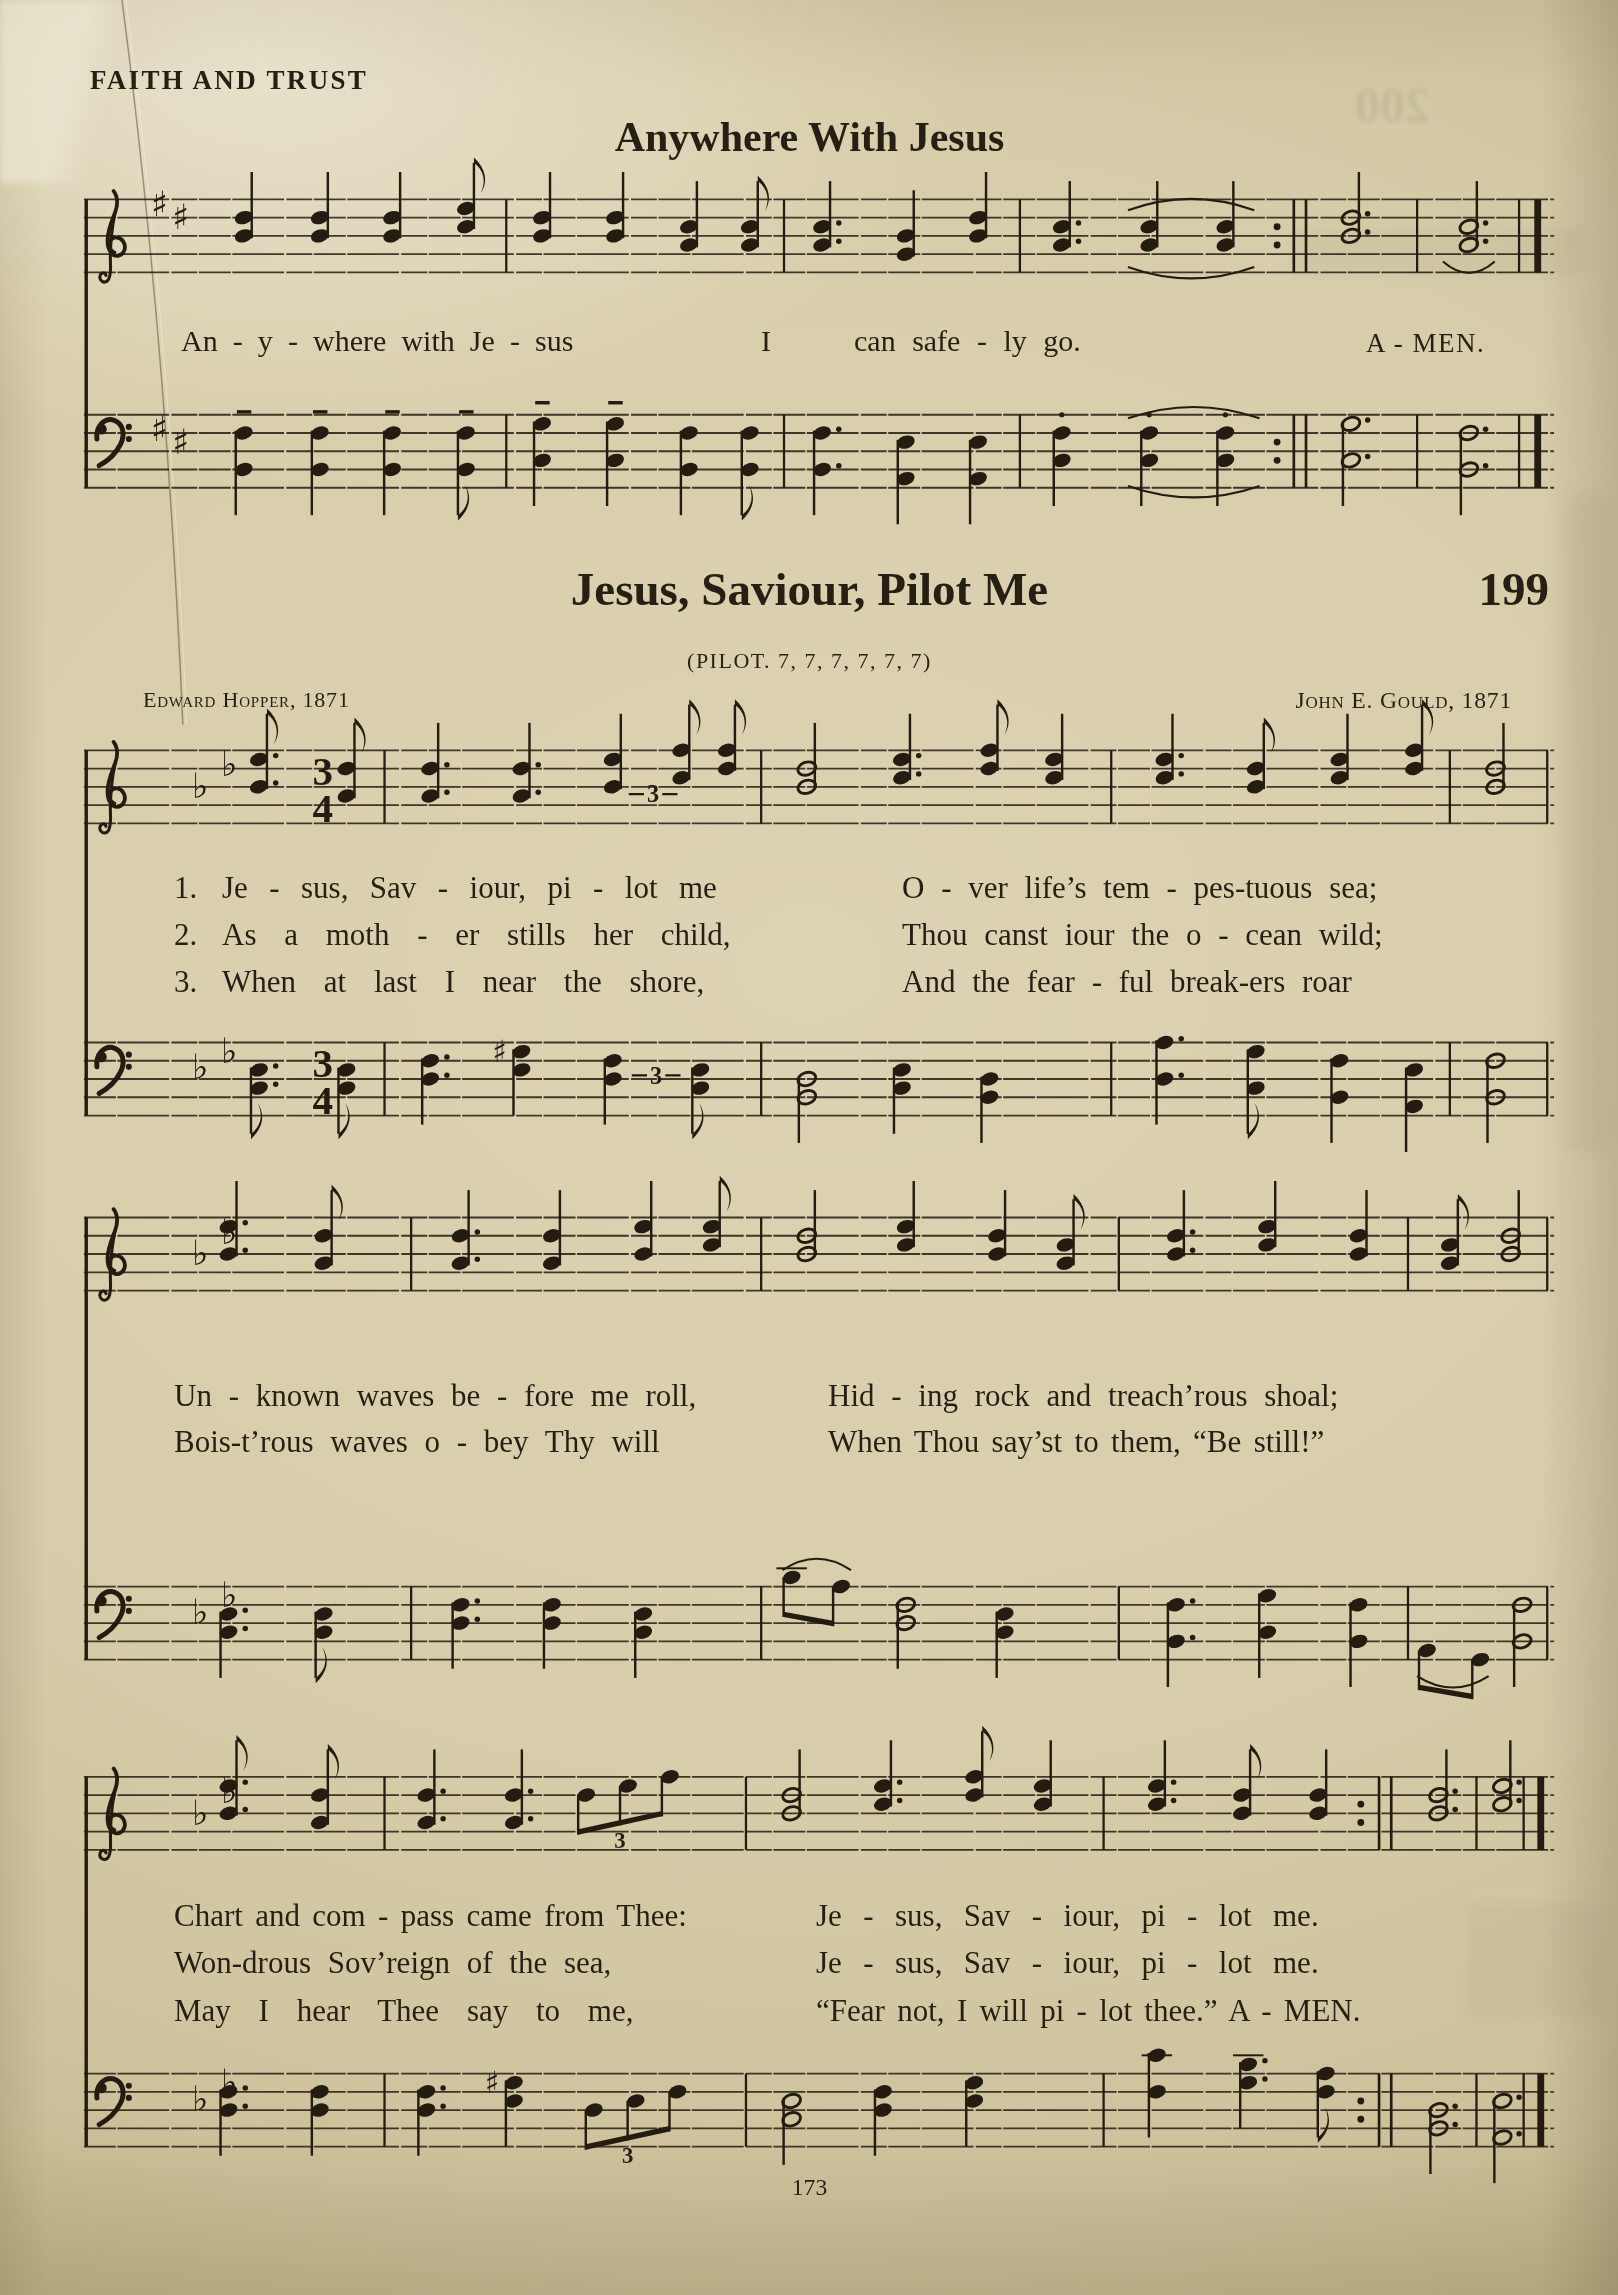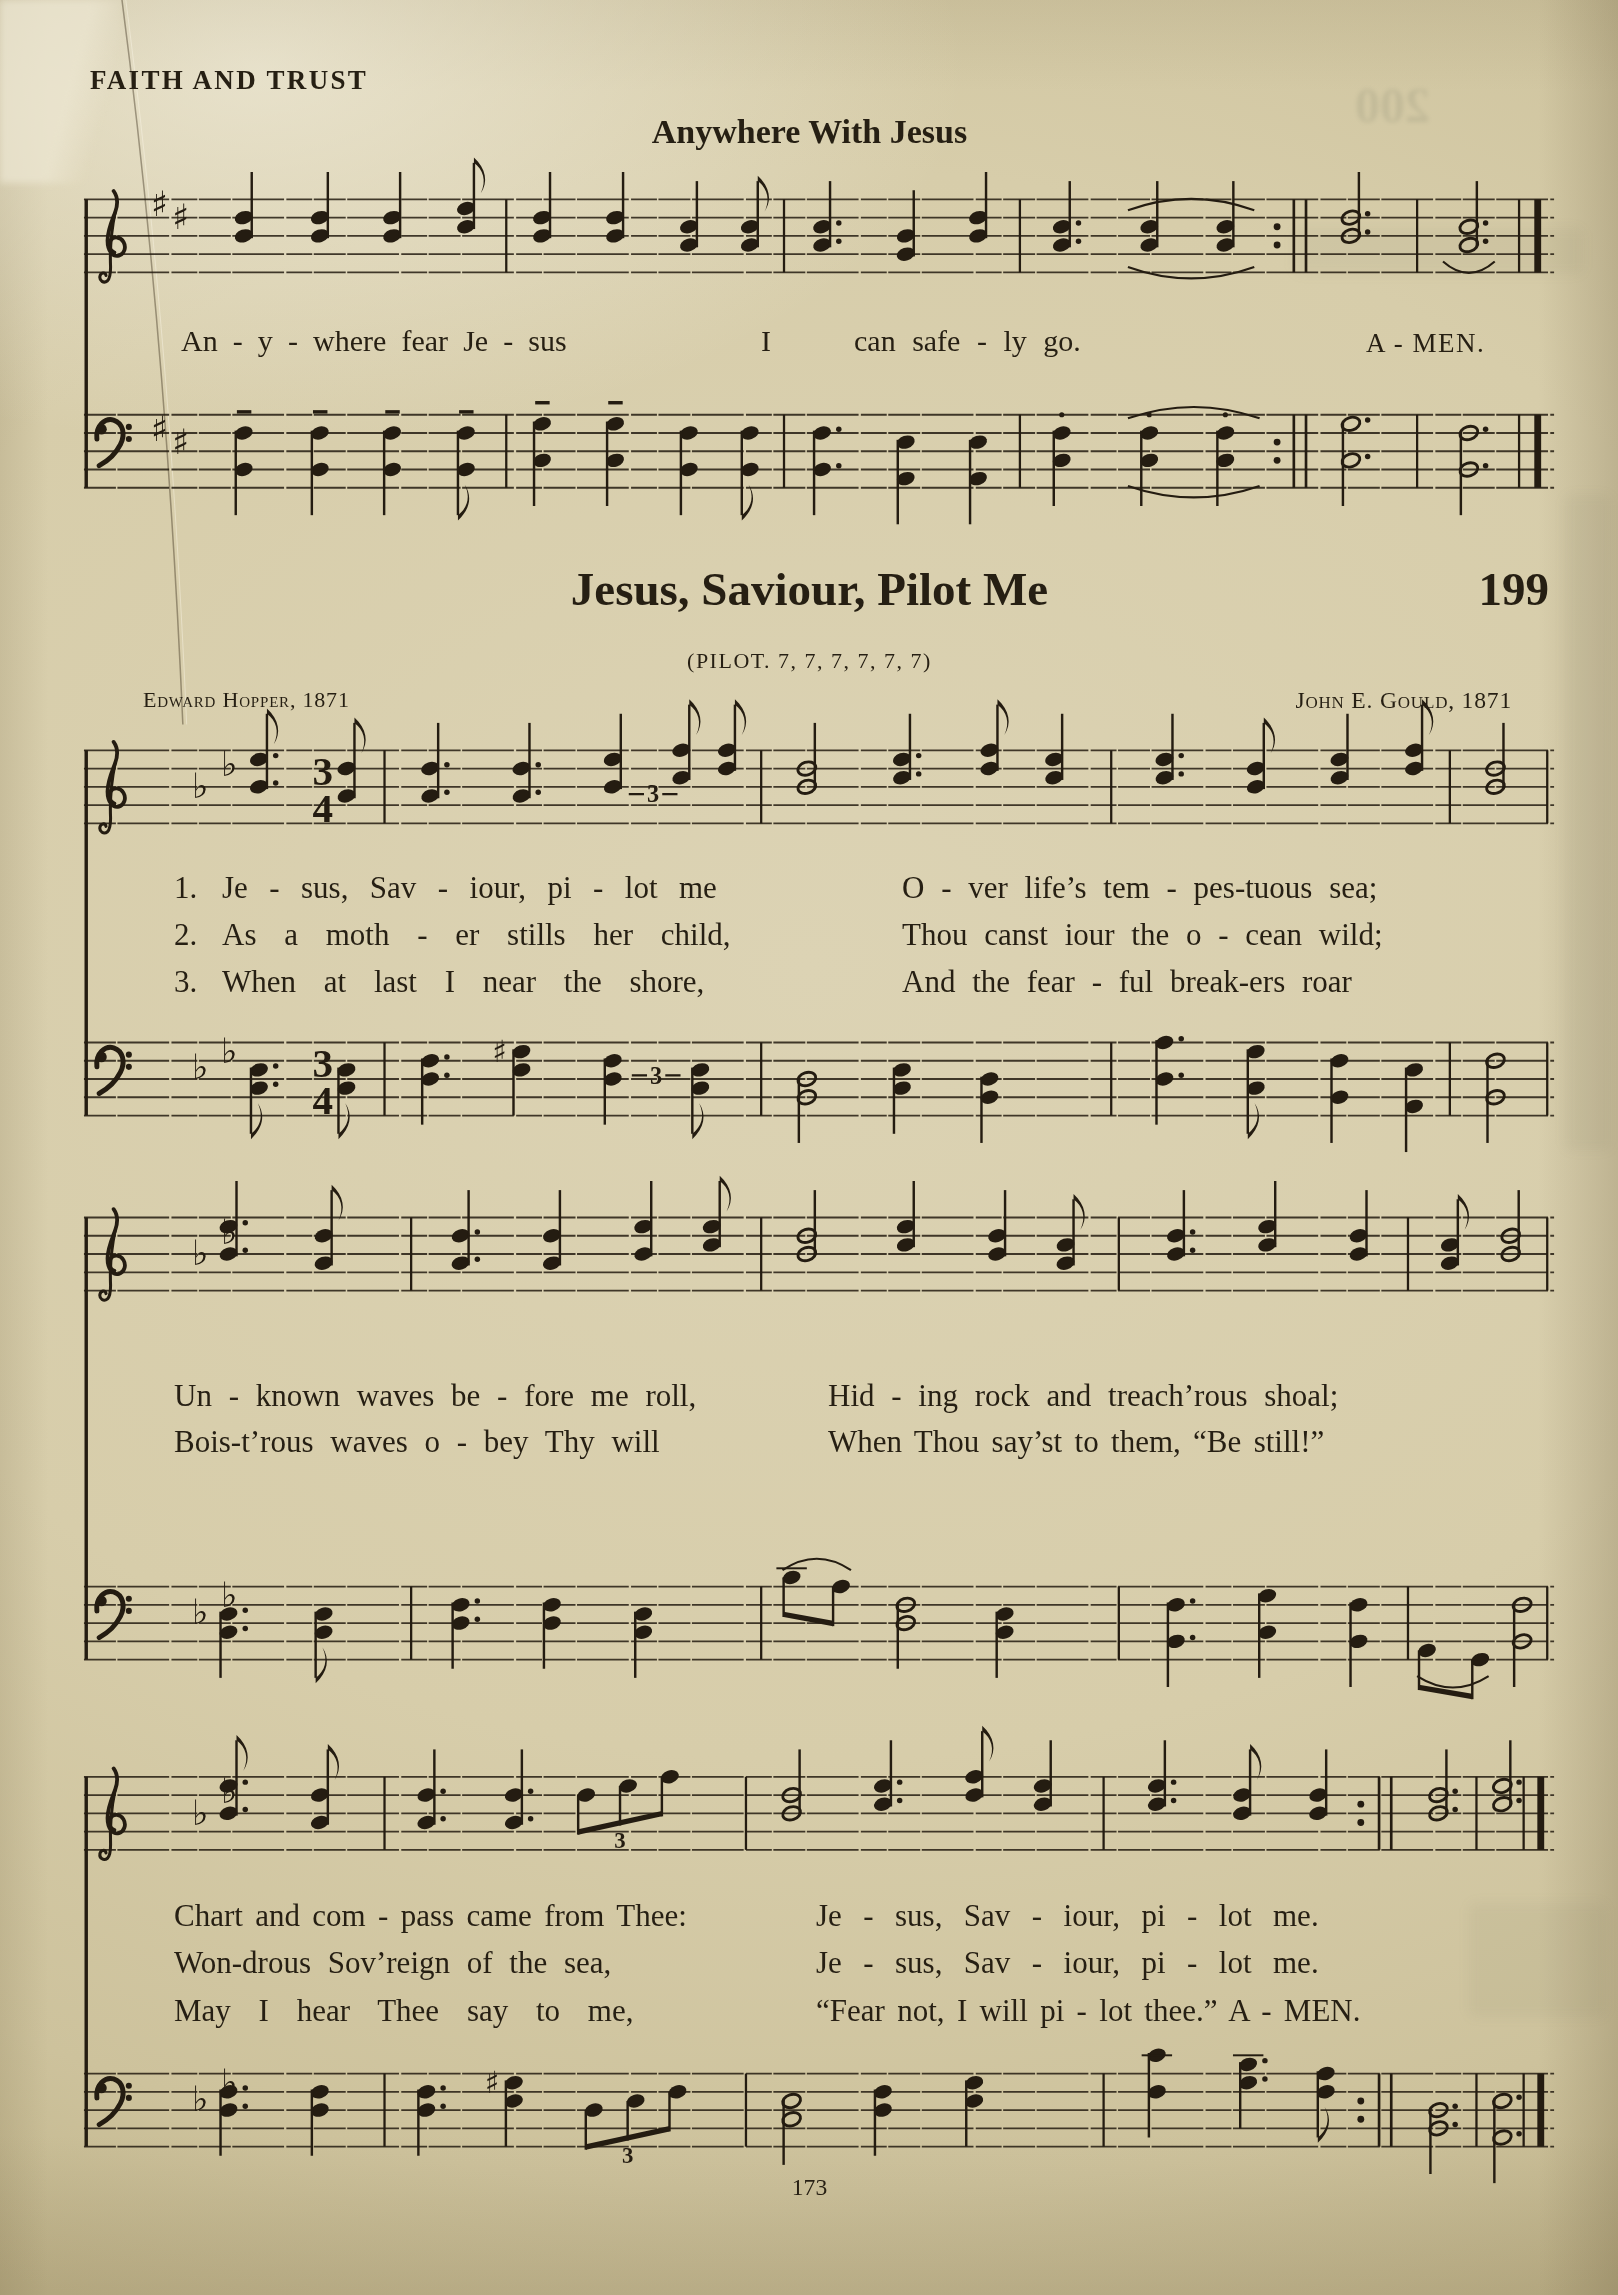--- a/index.html
+++ b/index.html
@@ -8,21 +8,21 @@
     font-family:"Liberation Serif","DejaVu Serif",serif;color:#261f13;
     background:
       radial-gradient(1142px 609px at 16% 3%, rgba(243,239,224,.65), rgba(243,239,224,0) 62%),
       linear-gradient(90deg, rgba(115,100,66,.16), rgba(115,100,66,0) 3%, rgba(115,100,66,0) 95%, rgba(105,90,58,.24)),
       linear-gradient(180deg, rgba(115,100,66,.10), rgba(115,100,66,0) 4%, rgba(115,100,66,0) 93%, rgba(110,95,62,.18)),
       radial-gradient(1903px 1446px at 50% 42%, #dcd3b4 0%, #d7cdaa 55%, #cdc29c 85%, #c2b68d 100%);
   }
   .abs{position:absolute;}
   #music{position:absolute;left:0;top:0;}
   .section-header{left:90px;top:65px;font-size:27px;font-weight:bold;letter-spacing:2.3px;}
-  .prev-title{left:0;top:113px;width:1619px;text-align:center;font-size:34px;font-weight:bold;}
+  .prev-title{left:0;top:113px;width:1619px;text-align:center;font-size:42px;font-weight:bold;}
   .pl{position:absolute;top:324px;font-size:30px;white-space:nowrap;}
   .pl1{left:181px;word-spacing:7.6px;}
   .pl2{left:761px;}
   .pl3{left:854px;word-spacing:9px;}
   .pl4{left:1366px;font-size:27px;letter-spacing:1.5px;top:328px;}
   .hymn-title{left:0;top:562px;width:1619px;text-align:center;font-size:47px;font-weight:bold;}
   .hymn-number{top:562px;right:70px;font-size:47px;font-weight:bold;}
   .tune-line{left:0;top:648px;width:1619px;text-align:center;font-size:22px;letter-spacing:1.5px;}
   .author{left:143px;top:687px;font-size:22px;font-variant:small-caps;letter-spacing:0.8px;}
   .composer{right:107px;top:687px;font-size:23.6px;font-variant:small-caps;letter-spacing:0.8px;}
@@ -720,21 +720,21 @@
         <line x1="879.5" y1="2749" x2="879.5" y2="2801" stroke="#241c11" stroke-width="3.2"></line>
         <path d="M769.5,2825 L879.5,2801 L879.5,2794 L769.5,2818 Z" fill="#241c11"></path>
         <text x="824.5" y="2843" fill="#241c11" font-size="30" font-weight="bold" font-family="&quot;Liberation Serif&quot;, serif" text-anchor="middle">3</text>
       </g>
       <line x1="113" y1="262" x2="113" y2="641" stroke="#241c11" stroke-width="4.5"></line>
       <line x1="113" y1="986" x2="113" y2="1466" stroke="#241c11" stroke-width="4.5"></line>
       <line x1="113" y1="1600" x2="113" y2="2181" stroke="#241c11" stroke-width="4.5"></line>
       <line x1="113" y1="2335" x2="113" y2="2821" stroke="#241c11" stroke-width="4.5"></line>
     </svg>
 
-  <span class="pl pl1">An - y - where fear Je - sus</span>
+  <span class="pl pl1">An - y - where with Je - sus</span>
   <span class="pl pl2">I</span>
   <span class="pl pl3">can safe - ly go.</span>
   <span class="pl pl4">A - MEN.</span>
 
   <div class="abs hymn-title">Jesus, Saviour, Pilot Me</div>
   <div class="abs hymn-number">199</div>
   <div class="abs tune-line">(PILOT. 7, 7, 7, 7, 7, 7)</div>
   <div class="abs author">Edward Hopper, 1871</div>
   <div class="abs composer">John E. Gould, 1871</div>
 

